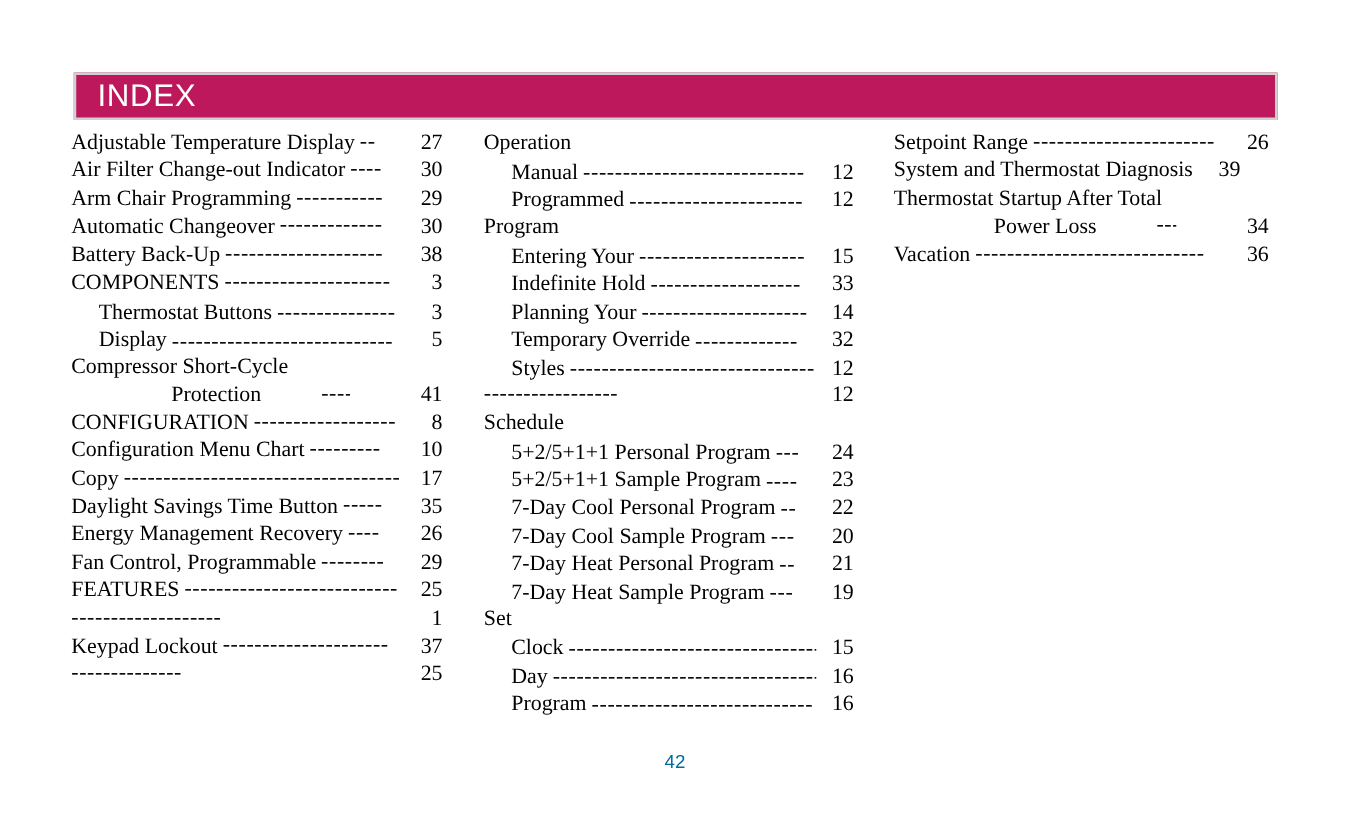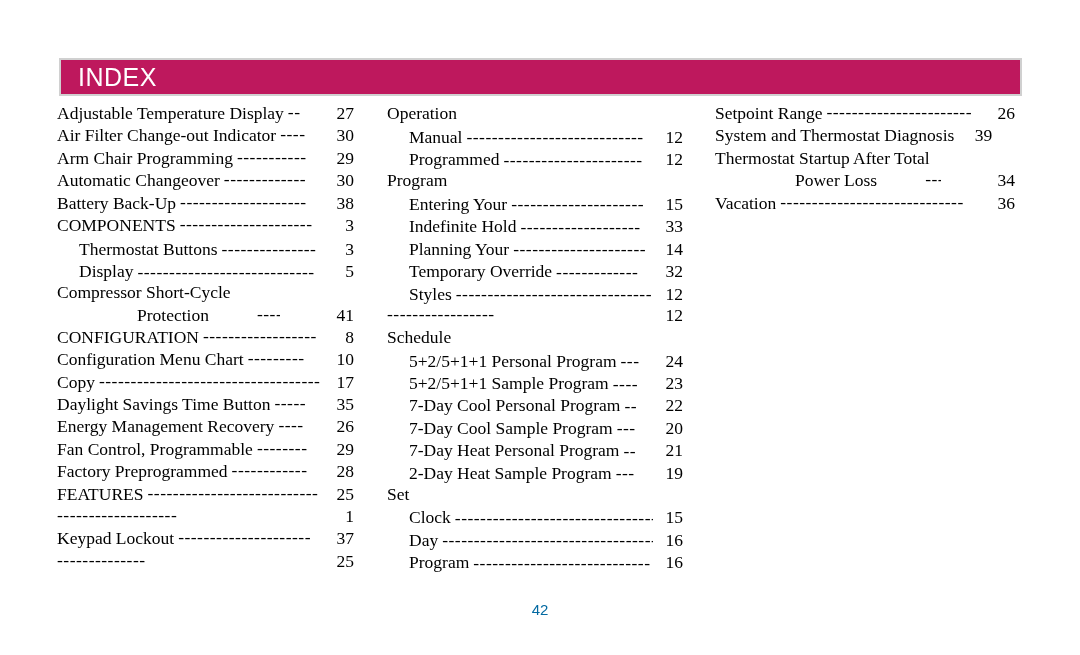--- a/index.html
+++ b/index.html
@@ -192,25 +192,20 @@
           <span class="label">Energy Management Recovery</span>
           <span class="leader">----</span>
           <span class="pageno">26</span>
         </div>
         <div class="entry">
           <span class="label">Fan Control, Programmable</span>
           <span class="leader">--------</span>
           <span class="pageno">29</span>
         </div>
         <div class="entry">
-          <span class="label">Factory Preprogrammed</span>
-          <span class="leader">------------</span>
-          <span class="pageno">28</span>
-        </div>
-        <div class="entry">
           <span class="label">FEATURES</span>
           <span class="leader">---------------------------</span>
           <span class="pageno">25</span>
         </div>
         <div class="entry">
           <span class="leader">-------------------</span>
           <span class="pageno">1</span>
         </div>
         <div class="entry">
           <span class="label">Keypad Lockout</span>
@@ -290,21 +285,21 @@
           <span class="label">7-Day Cool Sample Program</span>
           <span class="leader">---</span>
           <span class="pageno">20</span>
         </div>
         <div class="entry indent-1">
           <span class="label">7-Day Heat Personal Program</span>
           <span class="leader">--</span>
           <span class="pageno">21</span>
         </div>
         <div class="entry indent-1">
-          <span class="label">2-Day Heat Sample Program</span>
+          <span class="label">7-Day Heat Sample Program</span>
           <span class="leader">---</span>
           <span class="pageno">19</span>
         </div>
         <div class="entry heading">
           <span class="label">Set</span>
         </div>
         <div class="entry indent-1">
           <span class="label">Clock</span>
           <span class="leader">--------------------------------</span>
           <span class="pageno">15</span>

